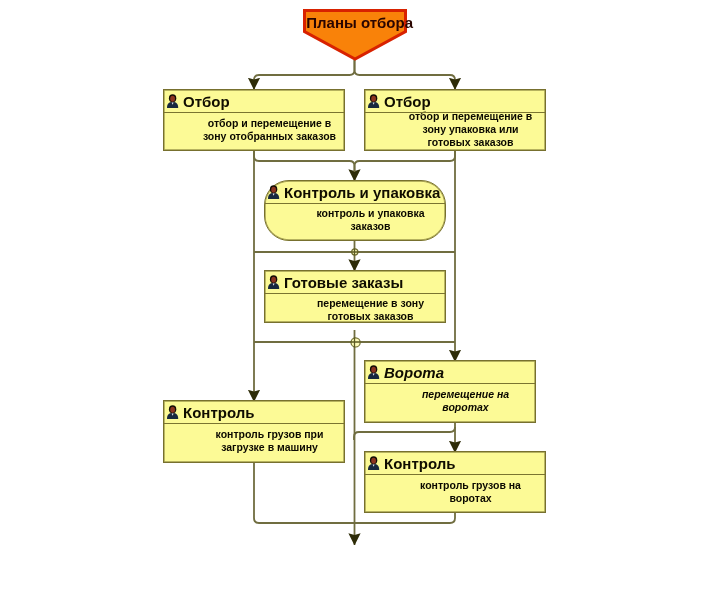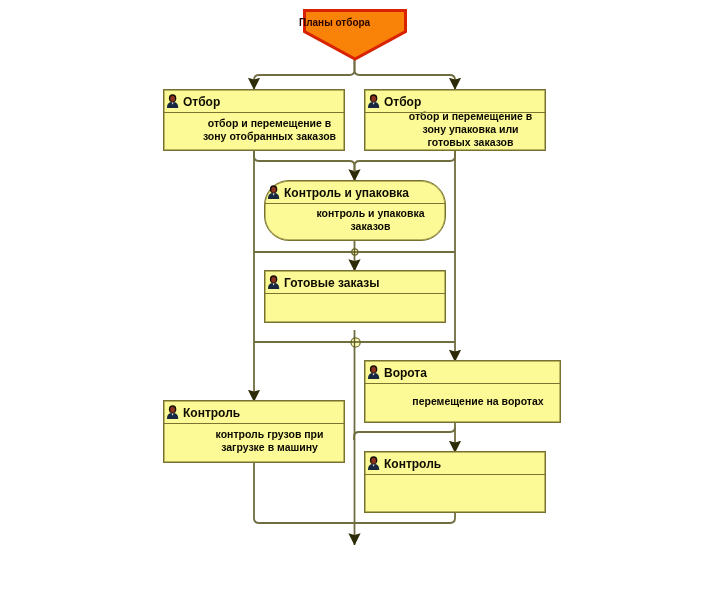--- a/index.html
+++ b/index.html
@@ -4,29 +4,29 @@
 <style>
   html,body{margin:0;padding:0;}
   body{width:720px;height:603px;background:#ffffff;overflow:hidden;
        font-family:"Liberation Sans",sans-serif;}
   #stage{position:relative;width:720px;height:603px;}
   #wires{position:absolute;left:0;top:0;width:720px;height:603px;}
   .node{position:absolute;box-sizing:border-box;background:#fcfa96;
         border:1px solid #77702e;box-shadow:inset 0 0 0 0.7px #9f9a4e;}
   .node .hdr{position:relative;height:23px;border-bottom:1.4px solid #7a7430;
         box-sizing:border-box;}
-  .node .hdr .ptxt{position:absolute;left:19px;top:5.5px;font-size:12px;
+  .node .hdr .ptxt{position:absolute;left:19px;top:5.5px;font-size:15px;
         font-weight:bold;color:#100d00;white-space:nowrap;line-height:12px;}
   .node .hdr .picon{position:absolute;left:2px;top:4px;width:13px;height:15px;}
   .node .bdy{display:flex;align-items:center;justify-content:center;
         text-align:center;font-size:10.5px;font-weight:bold;color:#0b0900;
         line-height:13px;padding:0 6px 5px;box-sizing:border-box;margin-left:31px;}
   .term{position:absolute;}
-  .term .tlabel{position:absolute;width:100%;text-align:left;
-        font-size:10px;font-weight:bold;color:#2a0500;line-height:12px;}
+  .term .tlabel{position:absolute;width:100%;text-align:right;
+        font-size:15px;font-weight:bold;color:#2a0500;line-height:12px;}
 </style>
 </head>
 <body>
 
 <div id="stage">
 
   <svg id="wires" viewBox="0 0 720 603">
     <defs>
       <marker id="ah" viewBox="0 0 10 10" refX="9.6" refY="5" markerWidth="6.8" markerHeight="6.8" orient="auto-start-reverse">
         <path d="M 0 0 L 10 5 L 0 10 L 1.5 5 z" fill="#2e2c08"></path>
@@ -111,22 +111,23 @@
   <div class="node" style="left:264px;top:270px;width:182px;height:53px;">
     <div class="hdr">
       <span class="picon"><svg viewBox="0 0 13 15" width="13" height="15" aria-hidden="true">
             <ellipse cx="6.6" cy="4.3" rx="3.7" ry="4.1" fill="#120d05"></ellipse>
             <ellipse cx="6.6" cy="4.7" rx="2.4" ry="3" fill="#8c3420"></ellipse>
             <path d="M6.6 8.1C2.7 8.1 1 10.1 1 14h11.2c0-3.9-1.7-5.9-5.6-5.9z" fill="#18283e"></path>
             <path d="M5.6 8.4 6.6 10.8 7.6 8.4z" fill="#dfdde9"></path>
           </svg></span>
       <span class="ptxt">Готовые заказы</span>
     </div>
+    <div class="bdy" style="height:37px">перемещение в зону готовых заказов</div>
   </div>
-  <div class="node" style="left:364px;top:360px;width:197px;height:63px;">
+  <div class="node" style="left:364px;top:360px;width:172px;height:63px;font-style:italic;">
     <div class="hdr">
       <span class="picon"><svg viewBox="0 0 13 15" width="13" height="15" aria-hidden="true">
             <ellipse cx="6.6" cy="4.3" rx="3.7" ry="4.1" fill="#120d05"></ellipse>
             <ellipse cx="6.6" cy="4.7" rx="2.4" ry="3" fill="#8c3420"></ellipse>
             <path d="M6.6 8.1C2.7 8.1 1 10.1 1 14h11.2c0-3.9-1.7-5.9-5.6-5.9z" fill="#18283e"></path>
             <path d="M5.6 8.4 6.6 10.8 7.6 8.4z" fill="#dfdde9"></path>
           </svg></span>
       <span class="ptxt">Ворота</span>
     </div>
     <div class="bdy" style="height:39px">перемещение на воротах</div>
@@ -146,15 +147,16 @@
   <div class="node" style="left:364px;top:451px;width:182px;height:62px;">
     <div class="hdr">
       <span class="picon"><svg viewBox="0 0 13 15" width="13" height="15" aria-hidden="true">
             <ellipse cx="6.6" cy="4.3" rx="3.7" ry="4.1" fill="#120d05"></ellipse>
             <ellipse cx="6.6" cy="4.7" rx="2.4" ry="3" fill="#8c3420"></ellipse>
             <path d="M6.6 8.1C2.7 8.1 1 10.1 1 14h11.2c0-3.9-1.7-5.9-5.6-5.9z" fill="#18283e"></path>
             <path d="M5.6 8.4 6.6 10.8 7.6 8.4z" fill="#dfdde9"></path>
           </svg></span>
       <span class="ptxt">Контроль</span>
     </div>
+    <div class="bdy" style="height:38px">контроль грузов на воротах</div>
   </div>
 
 </div>
 
 </body></html>

